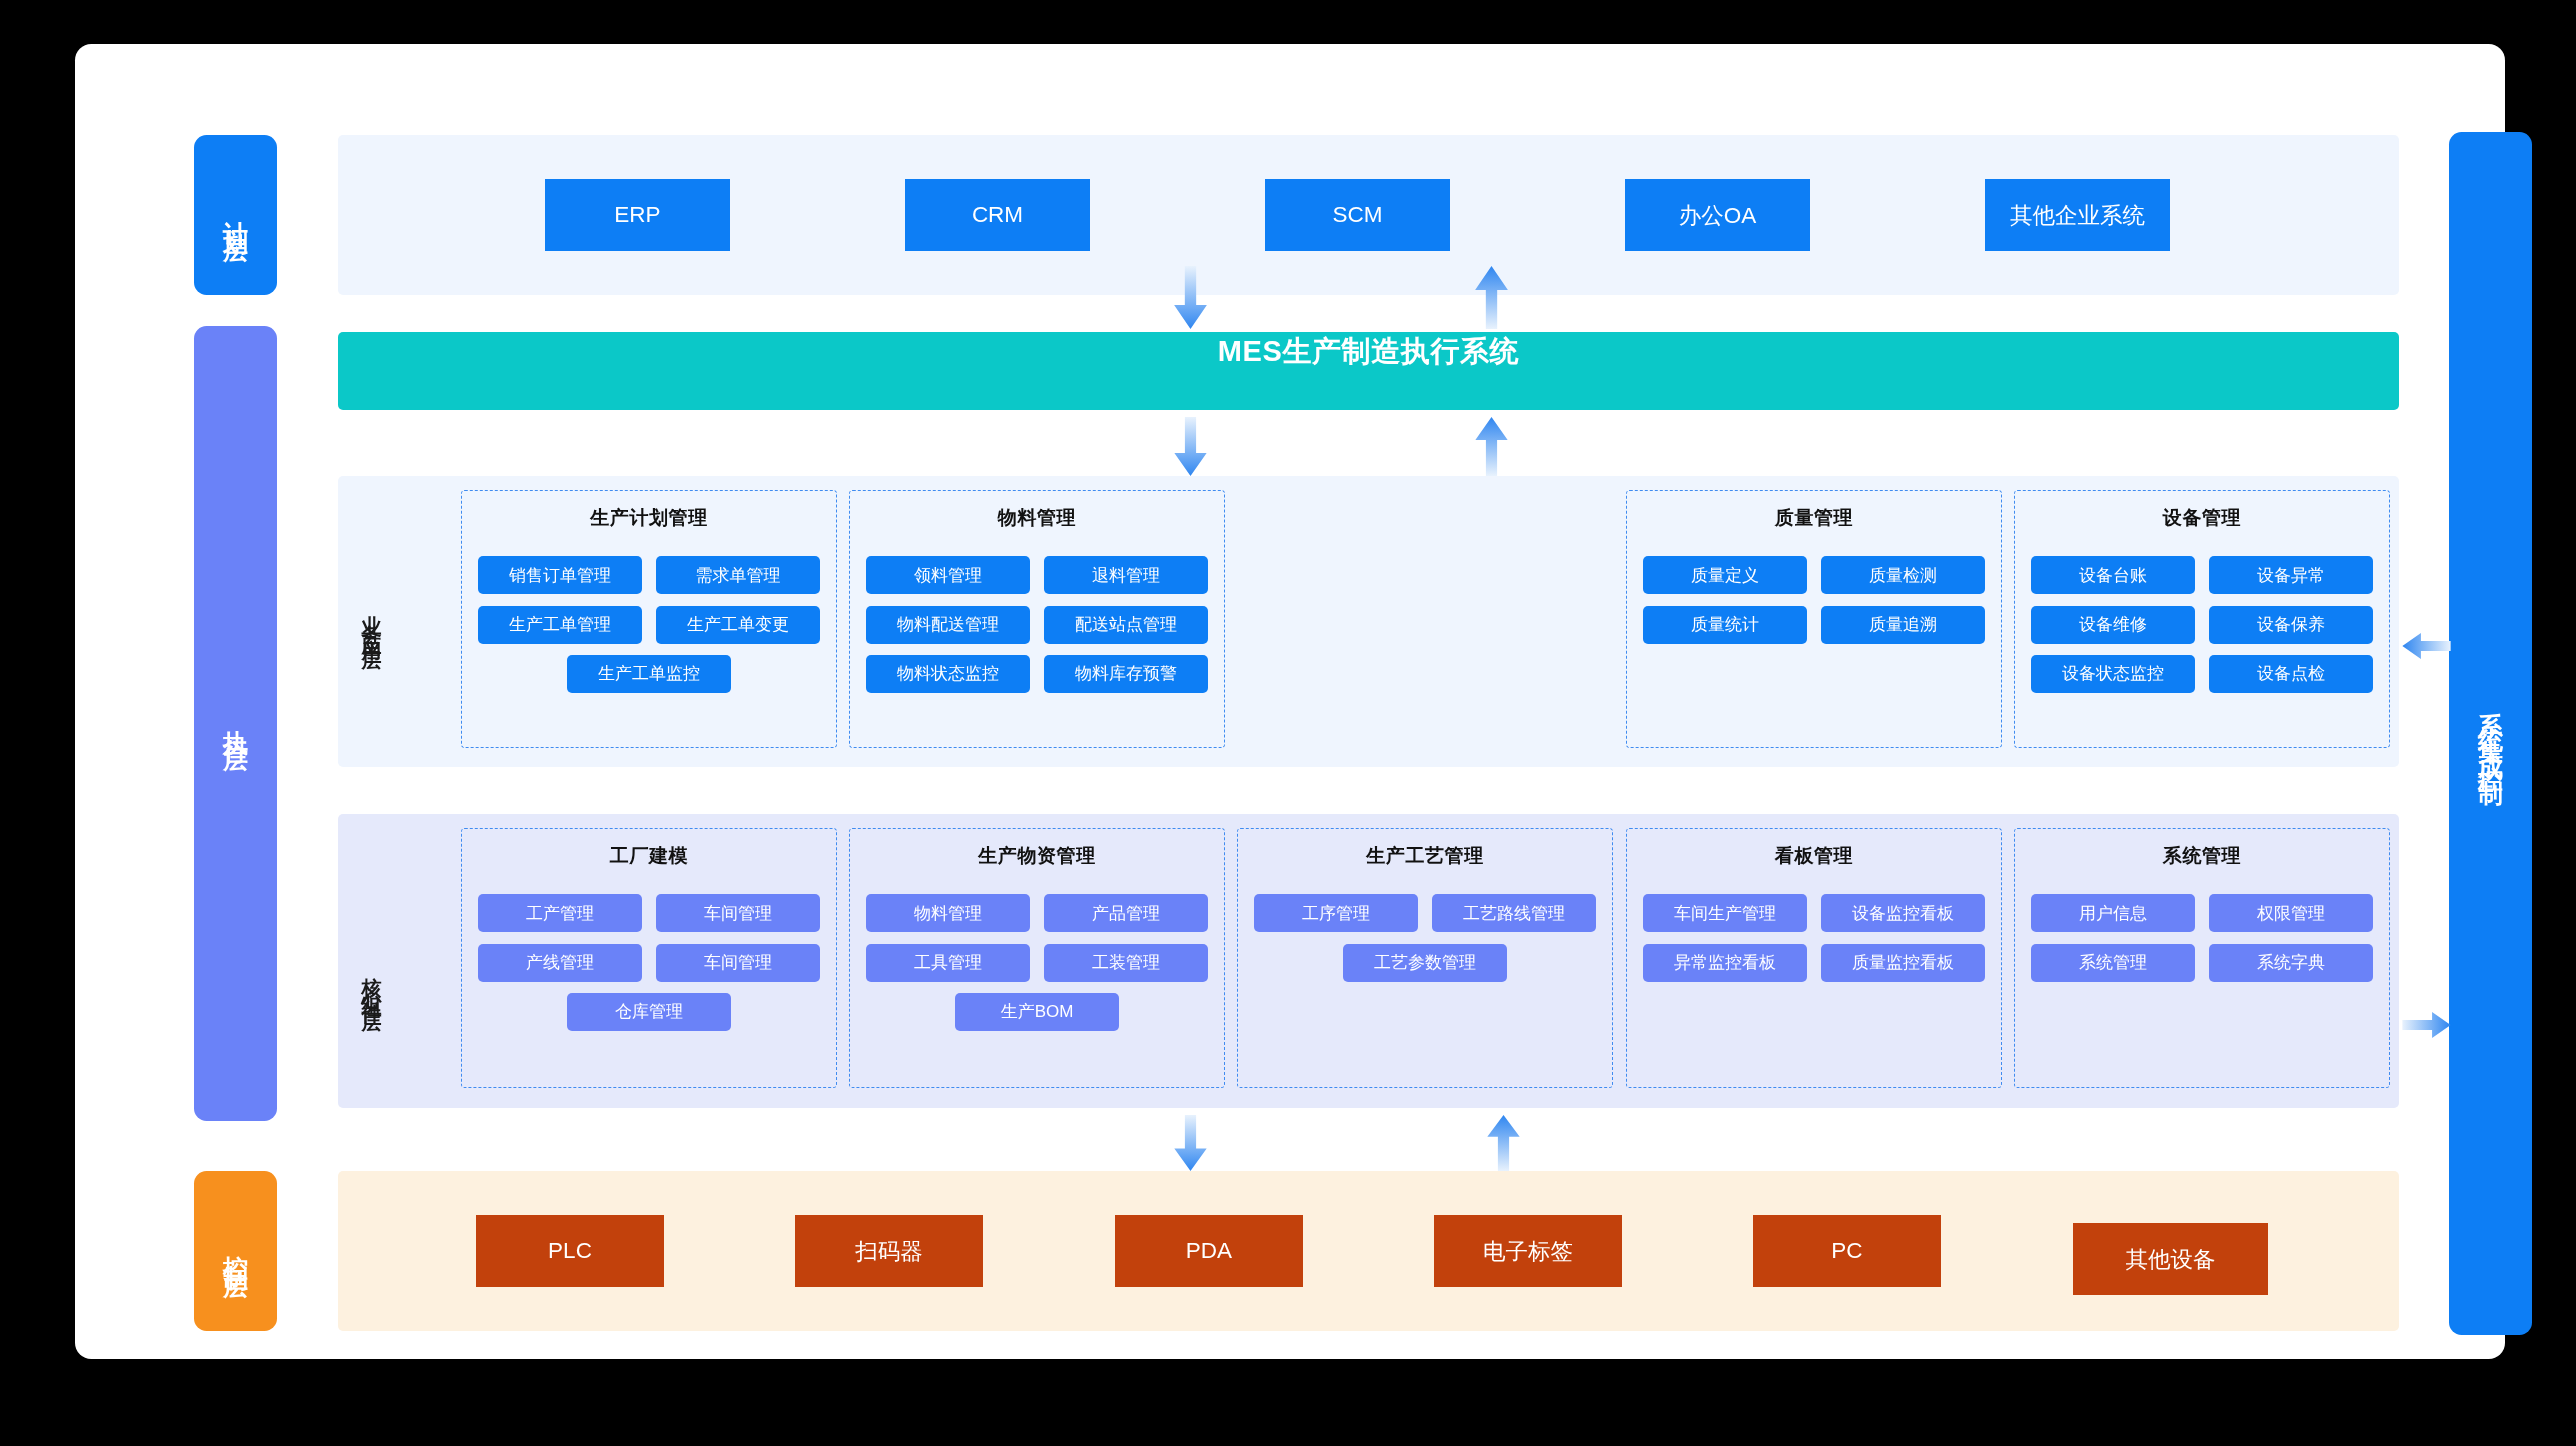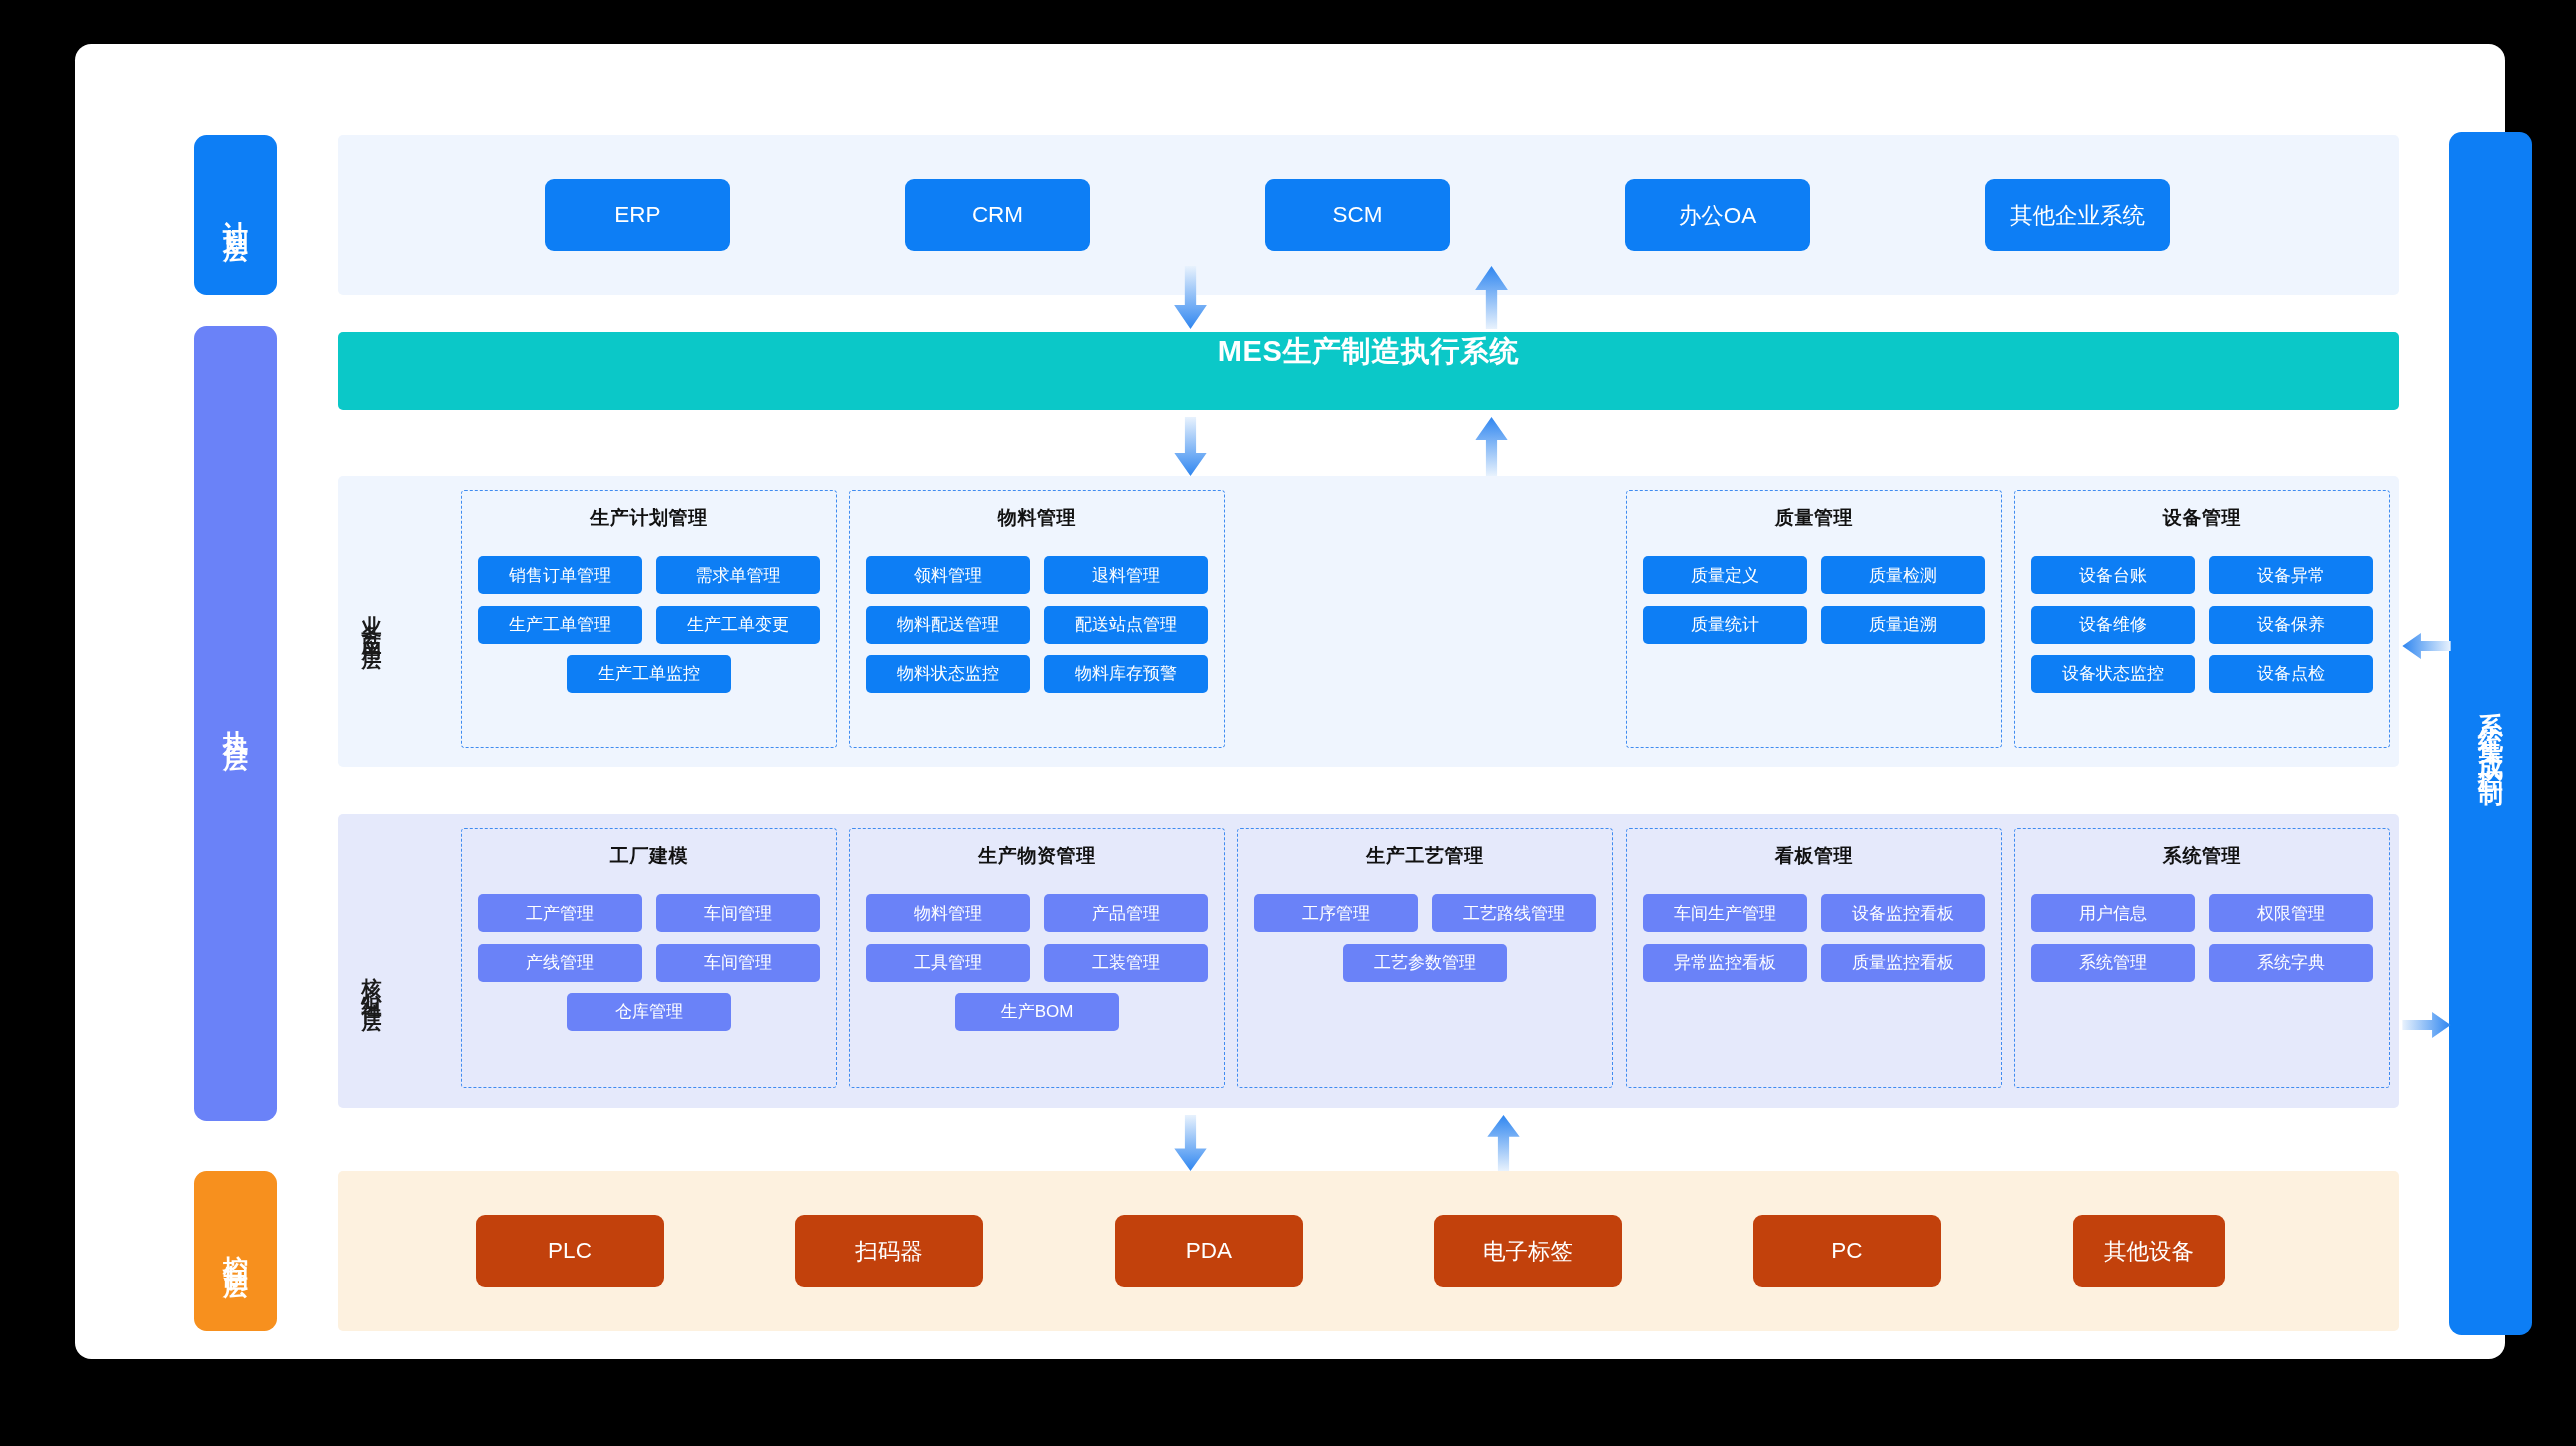--- a/index.html
+++ b/index.html
@@ -33,21 +33,21 @@
   .panel.mes{left:263px;top:288px;width:2061px;height:78px;background:#0bc8c8;
     display:flex;align-items:flex-start;justify-content:center;}
   .mes-title{color:#fff;font-size:29px;font-weight:700;letter-spacing:0.6px;}
   .panel.biz{left:263px;top:432px;width:2061px;height:291px;background:#eff5fe;}
   .panel.core{left:263px;top:770px;width:2061px;height:294px;background:#e5e9fb;}
   .panel.ctrl{left:263px;top:1127px;width:2061px;height:160px;background:#fdf1df;}
 
   
   .toprow{position:absolute;left:0;top:0;width:100%;height:100%;}
   .sysbtn{
-    position:absolute;border-radius:9px;color:#fff;
+    position:absolute;border-radius:0;color:#fff;
     display:flex;align-items:center;justify-content:center;
     font-size:22.5px;font-weight:500;white-space:nowrap;
   }
   .sysbtn.blue{background:#0d7ef5;}
   .sysbtn.orange{background:#c2410c;}
 
   
   .inlabel{
     position:absolute;writing-mode:vertical-rl;text-orientation:upright;
     font-size:20px;font-weight:700;color:#1a1a1a;letter-spacing:8.8px;
@@ -303,19 +303,19 @@
       </svg>
     </div>
 
     <div class="panel ctrl">
       <div class="toprow">
         <div class="sysbtn orange" style="left:138px;top:44px;width:188px;height:72px;">PLC</div>
         <div class="sysbtn orange" style="left:457px;top:44px;width:188px;height:72px;">扫码器</div>
         <div class="sysbtn orange" style="left:777px;top:44px;width:188px;height:72px;">PDA</div>
         <div class="sysbtn orange" style="left:1096px;top:44px;width:188px;height:72px;">电子标签</div>
         <div class="sysbtn orange" style="left:1415px;top:44px;width:188px;height:72px;">PC</div>
-        <div class="sysbtn orange" style="left:1735px;top:44px;width:152px;height:72px;">其他设备</div>
+        <div class="sysbtn orange" style="left:1735px;top:52px;width:195px;height:72px;">其他设备</div>
       </div>
     </div>
 
   </div>
 </div>
 
 
 </body></html>

